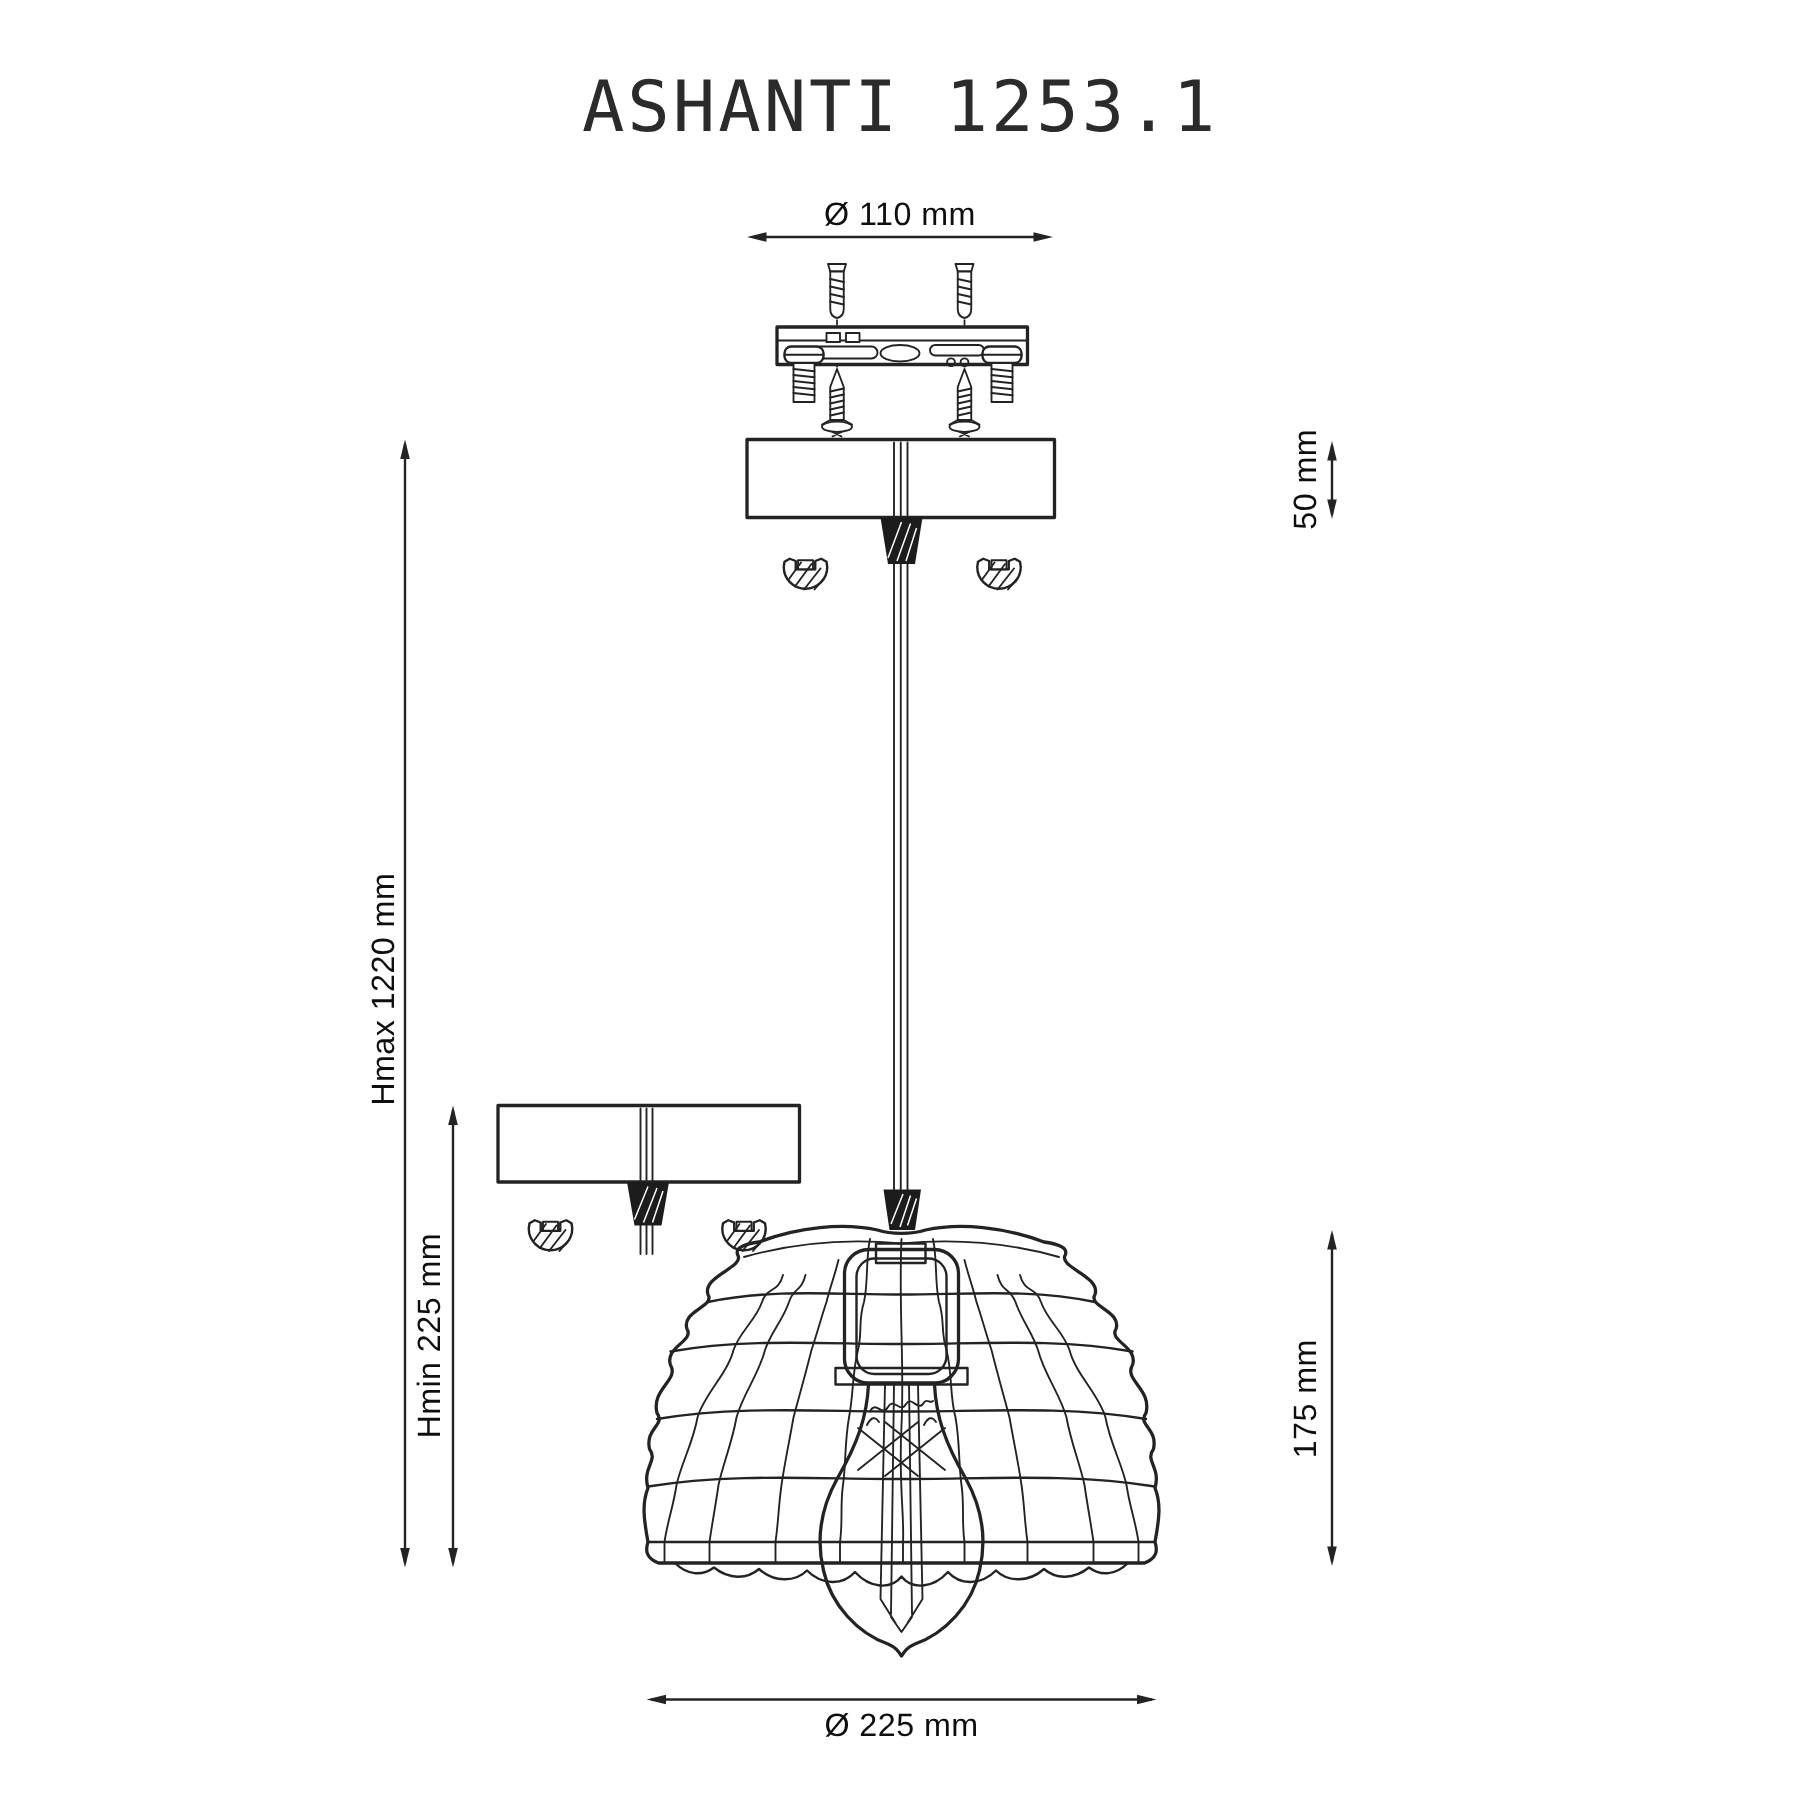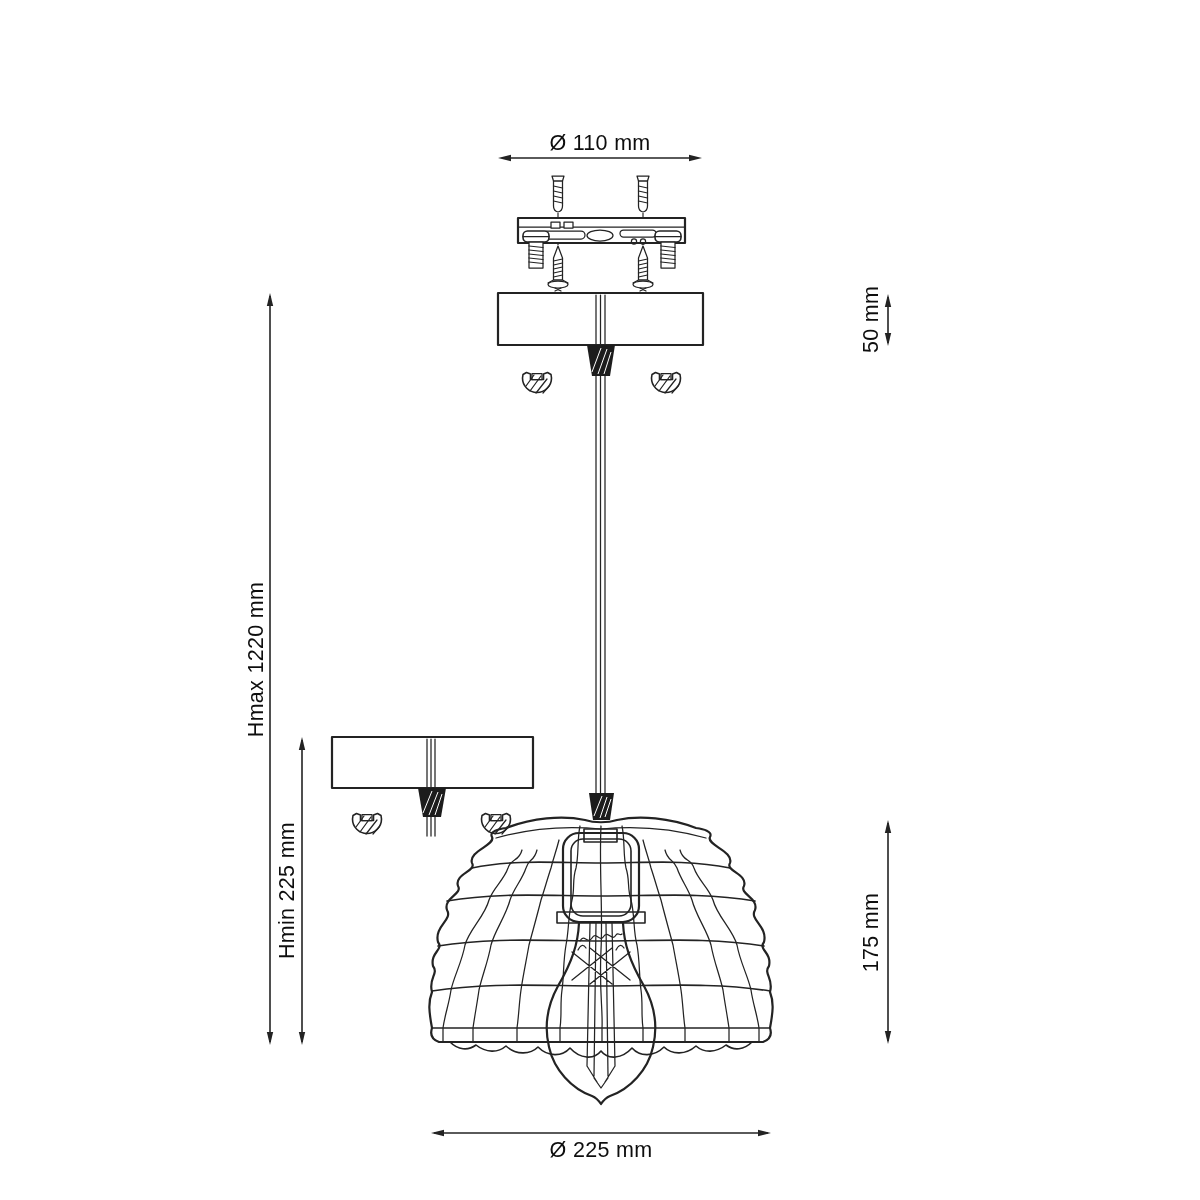--- a/index.html
+++ b/index.html
@@ -23,20 +23,21 @@
          font-size:47px;font-weight:300;letter-spacing:2px;color:#2b2b2b;}
   .dim-label{position:absolute;font-size:21.5px;color:#0e0e0e;text-align:center;
              white-space:nowrap;letter-spacing:0.3px;}
   .vert{transform:rotate(-90deg);transform-origin:center center;}
 </style>
 </head>
 <body>
 
 <div class="stage">
 
+  <div class="title">ASHANTI 1253.1</div>
 
   <svg width="1200" height="1200" viewBox="0 0 1200 1200">
     <defs>
       <g id="capnut">
         <path class="ln s15 fw" d="M -14.5 -4 A 14.5 14.5 0 1 0 14.5 -4 L 14 -7.5 L 10.5 -9.5 L 6.5 -8 L 6.5 -2.5 L -6.5 -2.5 L -6.5 -8 L -10.5 -9.5 L -14 -7.5 Z"></path>
         <rect class="ln s1 fw" x="-5" y="-8.5" width="10" height="6"></rect>
         <path class="ln s1" d="M -11 4 L -3 -7 M -7 9 L 4 -6 M -1 11 L 10 -3 M 6 11 L 12 4"></path>
       </g>
     </defs>
 

